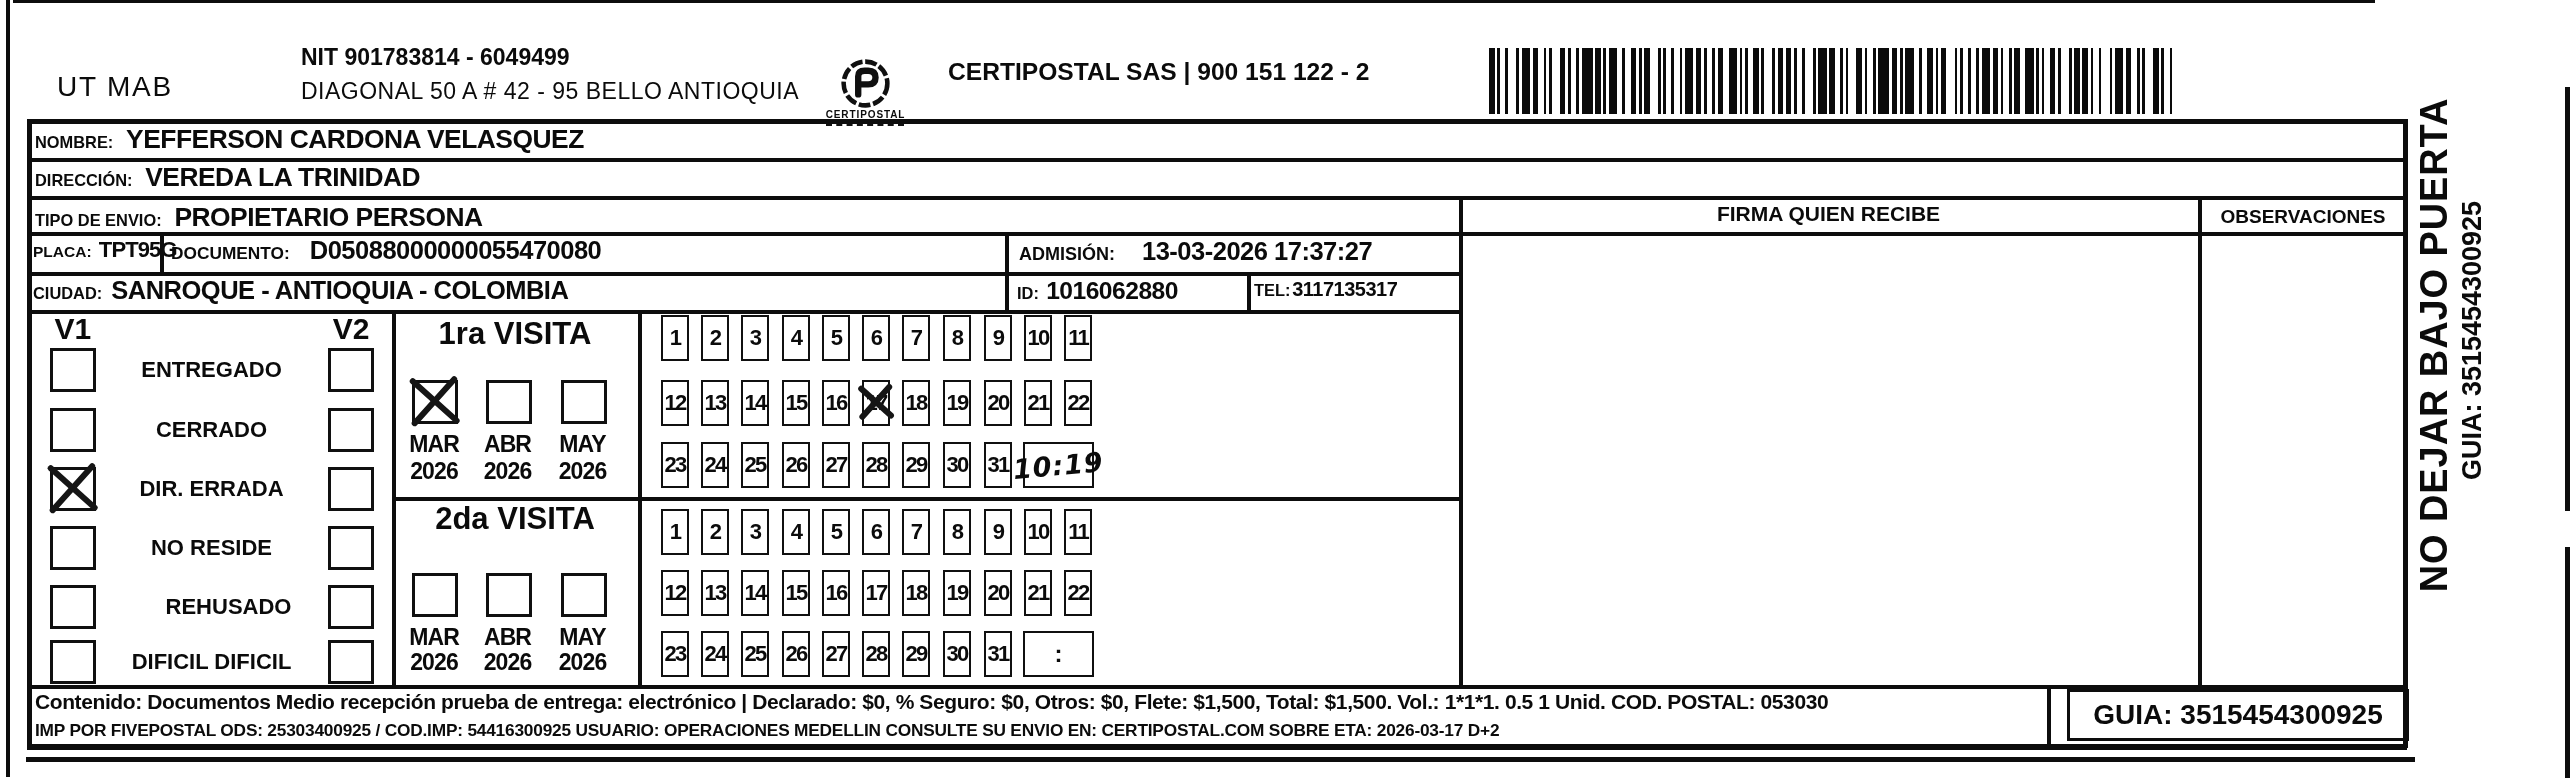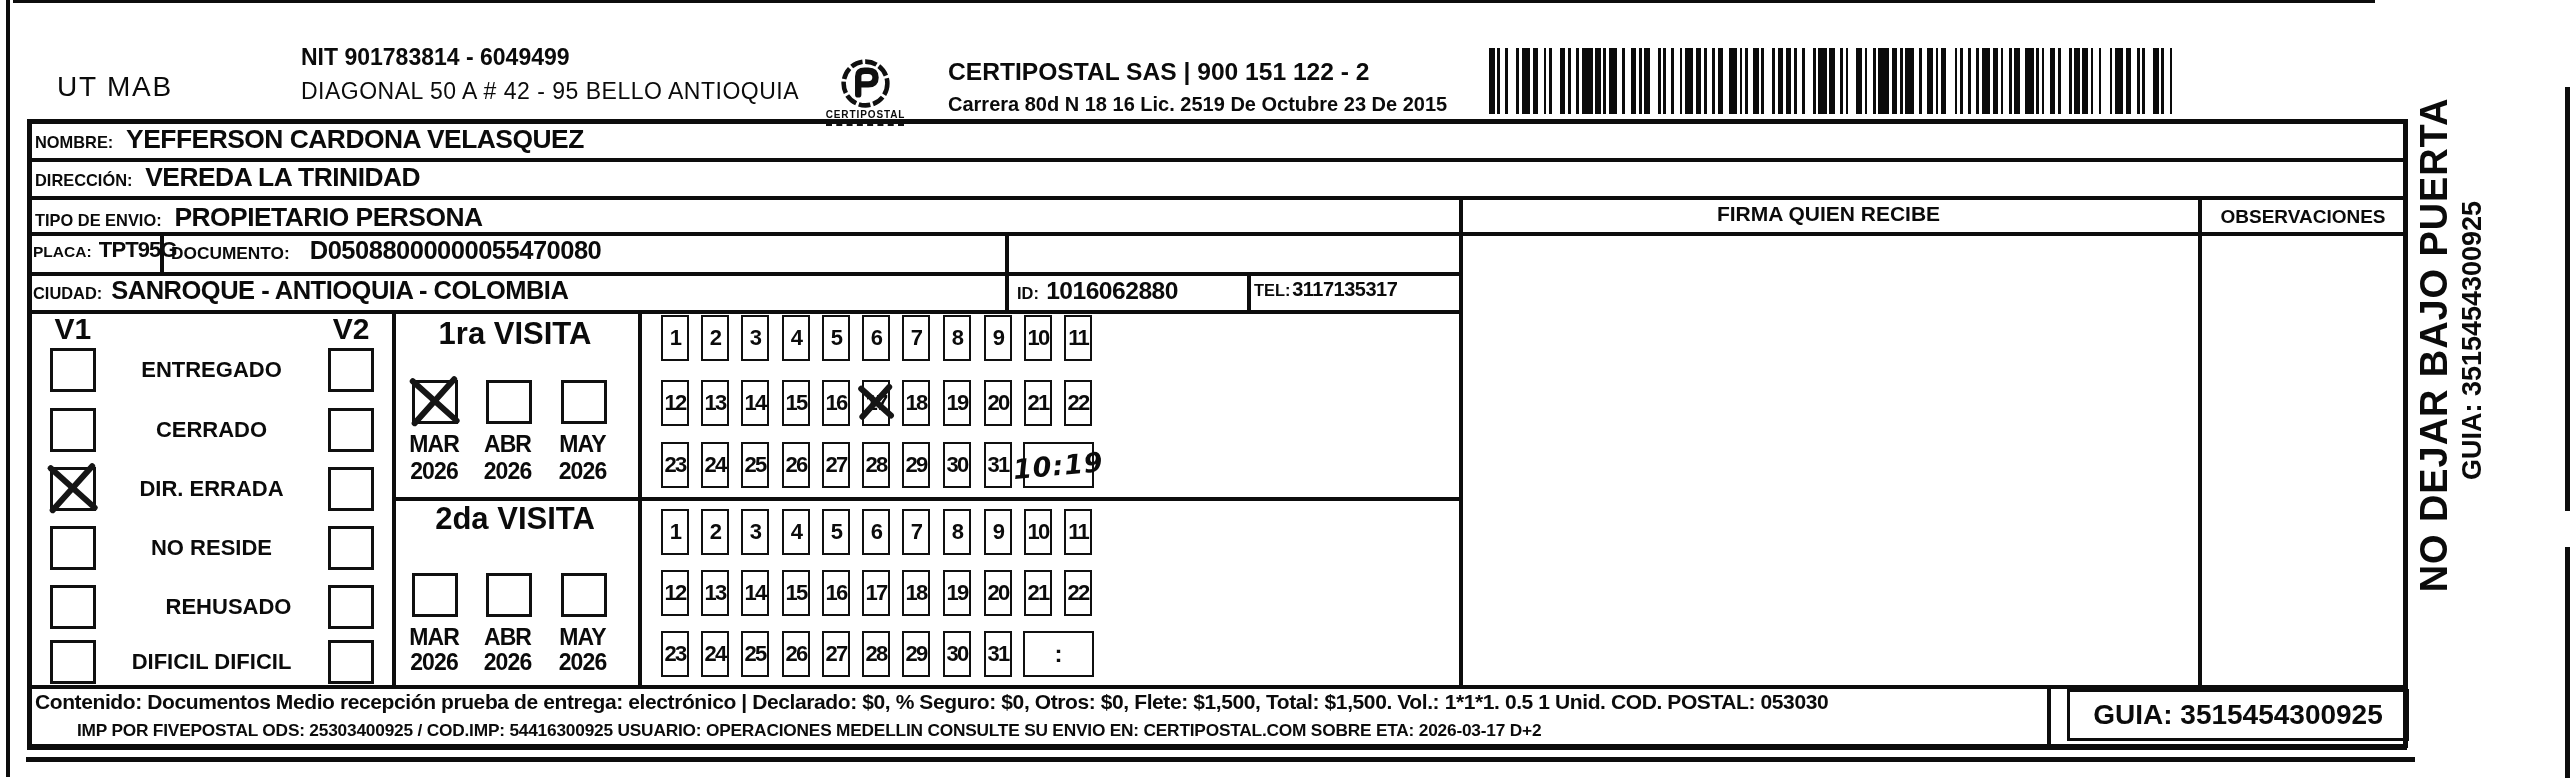--- a/index.html
+++ b/index.html
@@ -56,21 +56,21 @@
        display:flex;align-items:center;justify-content:center;font-weight:700;font-size:24px;}
   .hand{font-family:"DejaVu Sans",sans-serif;font-style:italic;font-weight:700;font-size:27px;
         transform:rotate(-5deg);letter-spacing:0.9px;}
   .xmark{position:absolute;inset:-6.4px;pointer-events:none;}
   .xmark::before,.xmark::after{content:"";position:absolute;left:-12%;top:50%;width:124%;height:6.4px;
         margin-top:-3.6px;background:#151515;border-radius:3.6px;}
   .xmark::before{transform:rotate(42deg);}
   .xmark::after{transform:rotate(-48deg);}
   
   #foot1{position:absolute;left:35px;top:690px;font-size:21px;font-weight:700;letter-spacing:-0.4px;white-space:nowrap;}
-  #foot2{position:absolute;left:35px;top:720px;font-size:17.3px;font-weight:700;letter-spacing:-0.2px;white-space:nowrap;margin-left:42px;}
+  #foot2{position:absolute;left:35px;top:720px;font-size:17.3px;font-weight:700;letter-spacing:-0.2px;white-space:nowrap;}
   #guia-box{position:absolute;left:2067px;top:689px;width:342px;height:52px;border:3.6px solid #0d0d0d;
             box-sizing:border-box;display:flex;align-items:center;justify-content:center;background:#fff;}
   #guia-box span{font-size:28px;font-weight:700;}
   
   .sidetext{position:absolute;display:flex;align-items:center;justify-content:center;
             white-space:nowrap;font-weight:700;transform:rotate(-90deg);}
   #side1{left:2188px;top:322px;width:492px;height:46px;font-size:38px;letter-spacing:0.9px;}
   #side2{left:2281px;top:324px;width:383px;height:33px;font-size:27px;}
 </style>
 </head>
@@ -85,21 +85,20 @@
   <div id="logo">
     <svg width="51" height="51" viewBox="0 0 56 56">
       <circle cx="28" cy="28" r="24" fill="none" stroke="#101010" stroke-width="5" stroke-dasharray="13 3"></circle>
       <path d="M 20 40 L 20 20 Q 20 14 27 14 L 31 14 Q 39 14 39 21.5 Q 39 29 31 29 L 20 29" fill="none" stroke="#101010" stroke-width="7" stroke-linecap="round"></path>
     </svg>
   </div>
   <div id="logo-text">CERTIPOSTAL</div>
   <div id="logo-subline"></div>
 
   <div id="company-line">CERTIPOSTAL SAS | 900 151 122 - 2</div>
-  <div id="license-line">Carrera 80d N 18 16  Lic. 2519 De Octubre 23 De 2015</div>
   <div id="barcode">
       <div style="width: 5.5px; height: 100%; flex: 0 0 auto; background: rgb(10, 10, 10);"></div>
       <div style="width: 2.7px; height: 100%; flex: 0 0 auto; background: rgb(255, 255, 255);"></div>
       <div style="width: 2.7px; height: 100%; flex: 0 0 auto; background: rgb(10, 10, 10);"></div>
       <div style="width: 5.5px; height: 100%; flex: 0 0 auto; background: rgb(255, 255, 255);"></div>
       <div style="width: 2.7px; height: 100%; flex: 0 0 auto; background: rgb(10, 10, 10);"></div>
       <div style="width: 8.2px; height: 100%; flex: 0 0 auto; background: rgb(255, 255, 255);"></div>
       <div style="width: 2.7px; height: 100%; flex: 0 0 auto; background: rgb(10, 10, 10);"></div>
       <div style="width: 2.7px; height: 100%; flex: 0 0 auto; background: rgb(255, 255, 255);"></div>
       <div style="width: 8.2px; height: 100%; flex: 0 0 auto; background: rgb(10, 10, 10);"></div>
@@ -269,20 +268,24 @@
     <span class="flabel">TIPO DE ENVIO:</span>
     <span class="fval">PROPIETARIO PERSONA</span>
   </div>
   <div class="frow" id="f-placa">
     <span class="flabel">PLACA:</span>
     <span class="fval">TPT95G</span>
   </div>
   <div class="frow" id="f-documento">
     <span class="flabel">DOCUMENTO:</span>
     <span class="fval">D05088000000055470080</span>
+  </div>
+  <div class="frow" id="f-admision">
+    <span class="flabel">ADMISIÓN:</span>
+    <span class="fval">13-03-2026 17:37:27</span>
   </div>
   <div class="frow" id="f-ciudad">
     <span class="flabel">CIUDAD:</span>
     <span class="fval">SANROQUE - ANTIOQUIA - COLOMBIA</span>
   </div>
   <div class="frow" id="f-id">
     <span class="flabel">ID:</span>
     <span class="fval">1016062880</span>
   </div>
   <div class="frow" id="f-tel">

